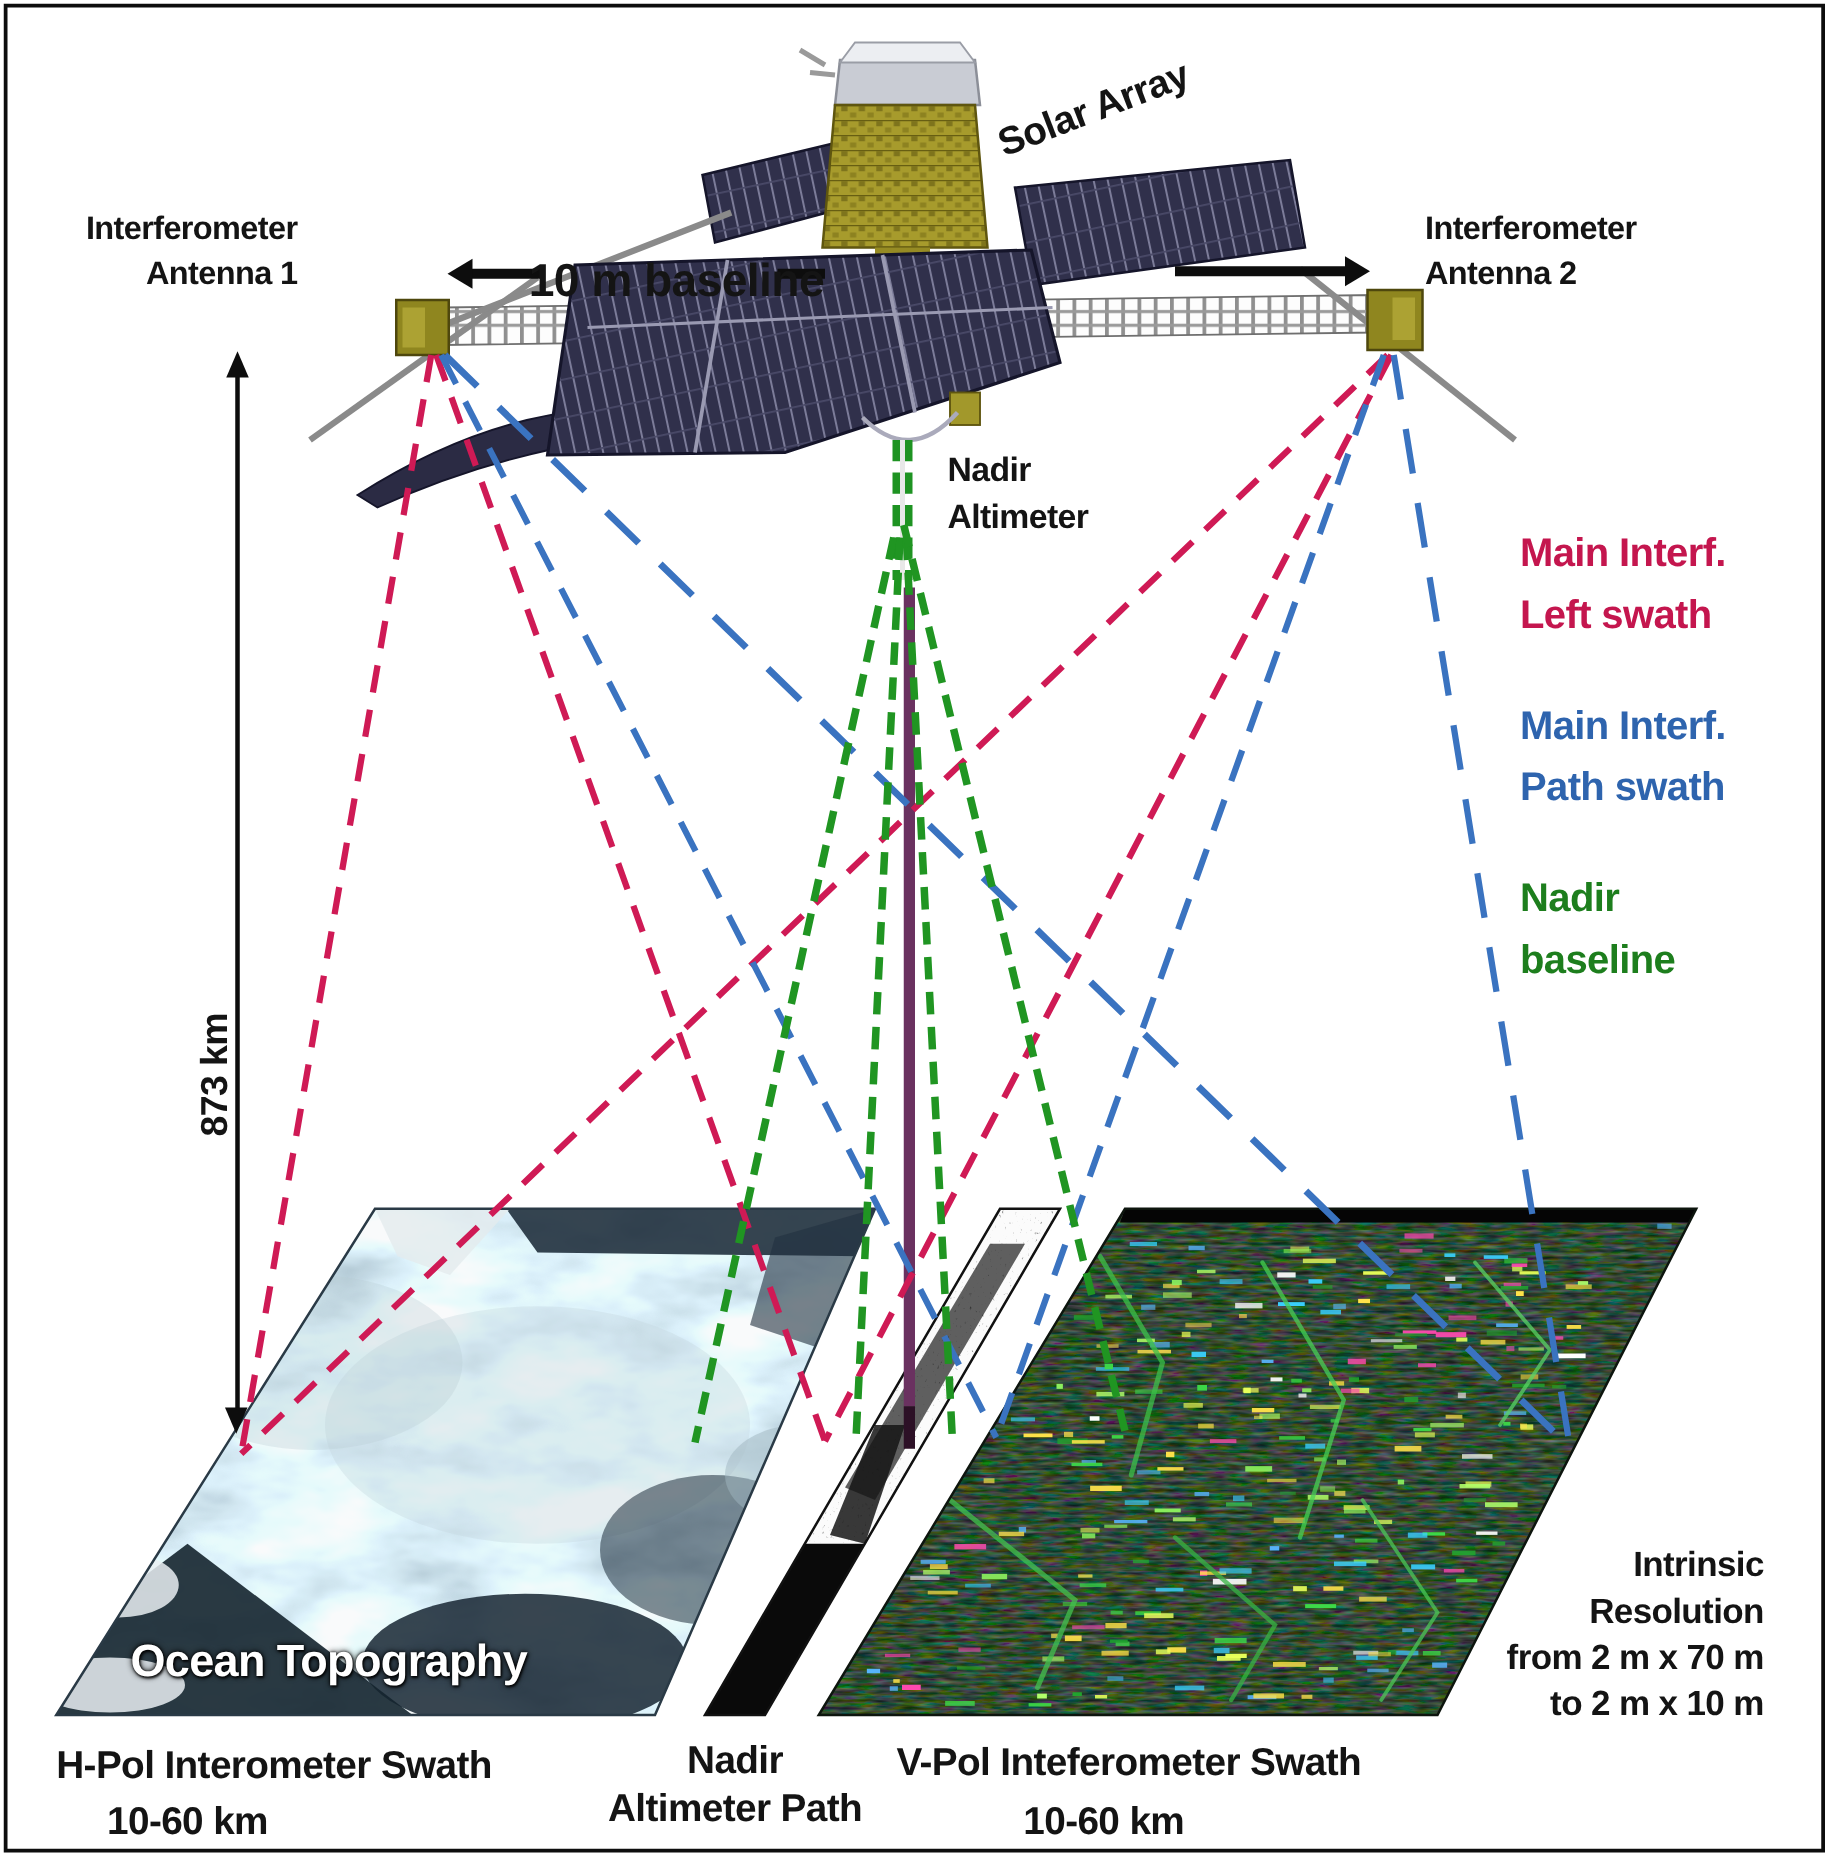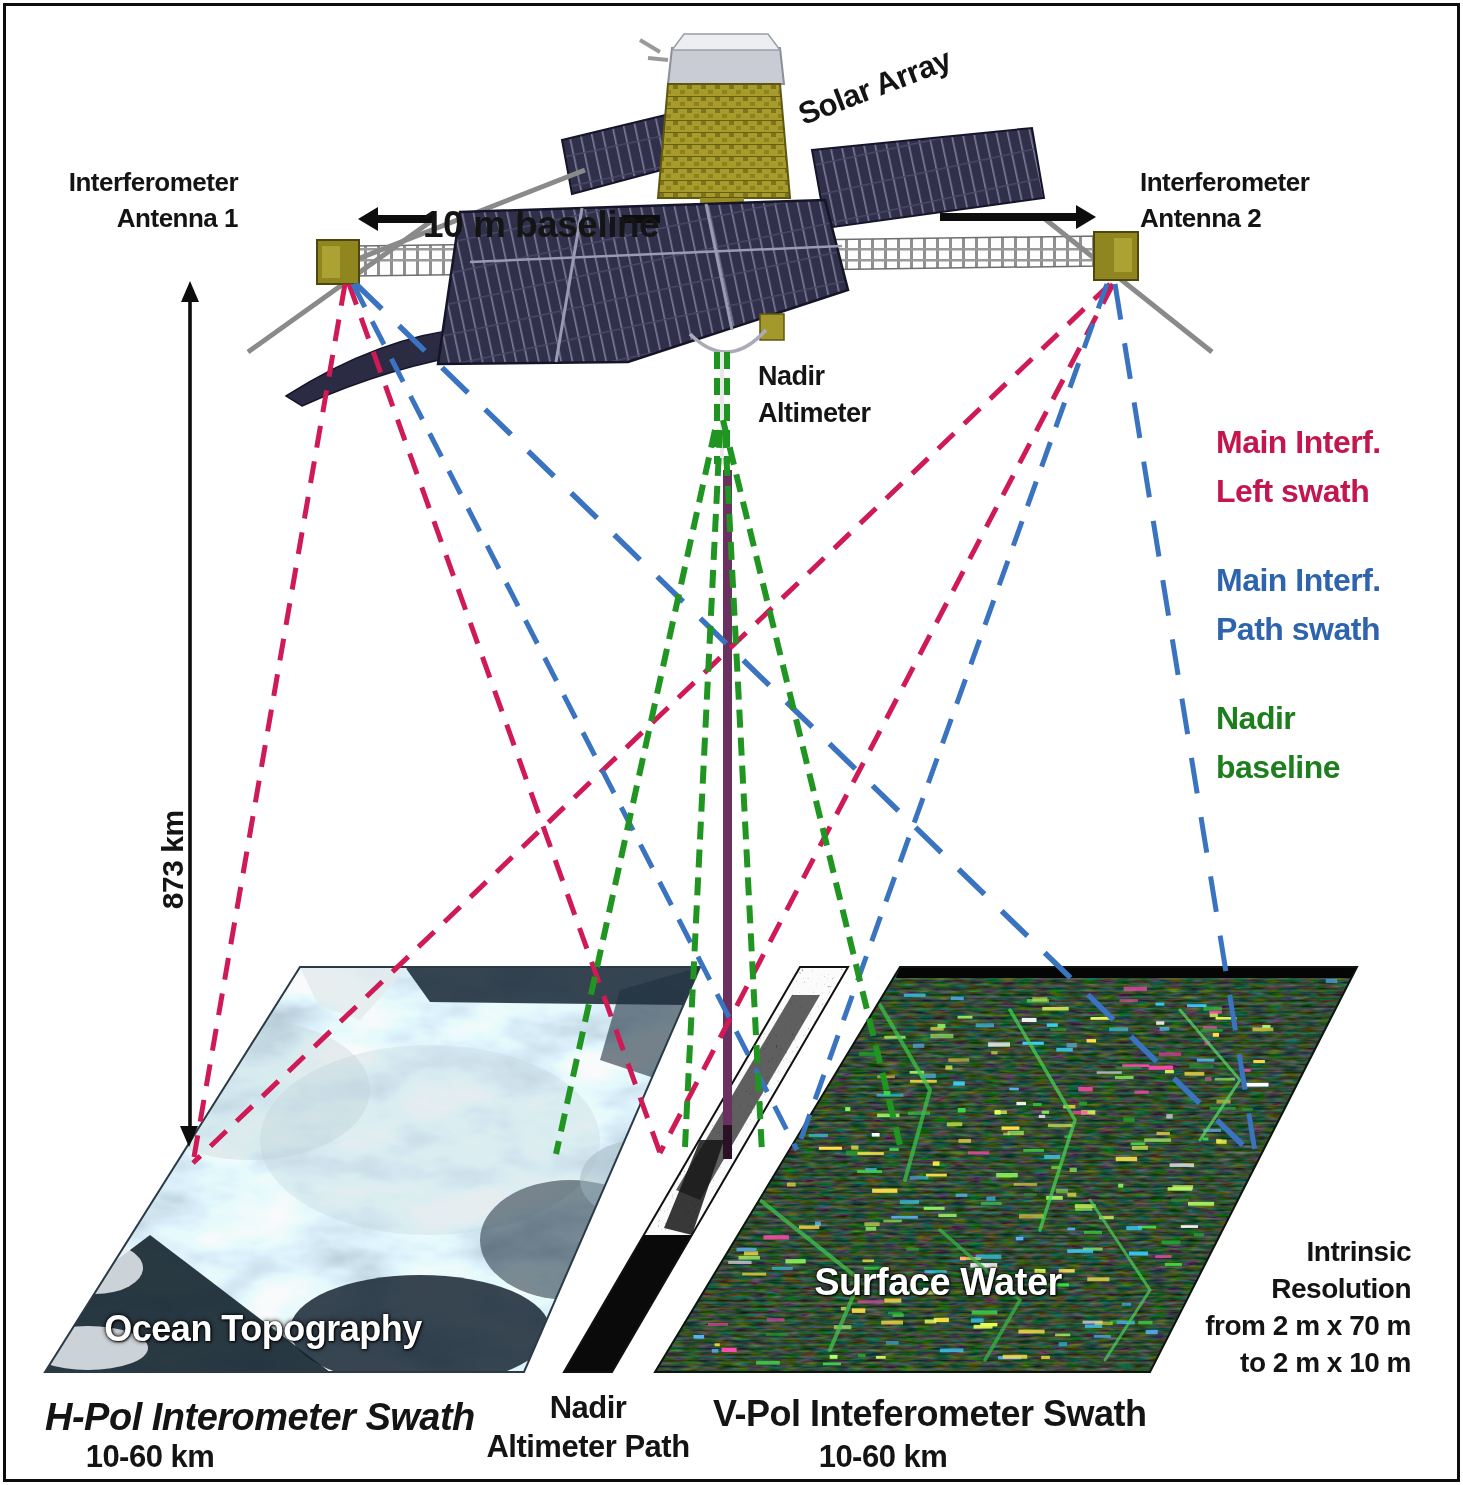--- a/index.html
+++ b/index.html
@@ -476,32 +476,32 @@
     <span>Path swath</span>
   </div>
   <div class="label" style="left:1216px;top:694px;font-size:32px;line-height:49px;color:#1d7e1d;">
     <span>Nadir</span><br>
     <span>baseline</span>
   </div>
 
   <div class="label ctr white-title" style="left:88px;top:1305px;width:350px;font-size:36px;"><span>Ocean Topography</span></div>
 
   <div class="label ctr white-title" style="left:788px;top:1262px;width:300px;font-size:38px;line-height:41px;">
-    <span>Surface Water</span><br>
-  </div>
-
-  <div class="label ctr" style="left:45px;top:1392px;width:340px;font-size:38px;font-style:italic;"><span>H-Pol Interometer Swath</span></div>
+    <br>
+  </div>
+
+  <div class="label ctr" style="left:45px;top:1392px;width:340px;font-size:31px;"><span>H-Pol Interometer Swath</span></div>
   <div class="label ctr" style="left:55px;top:1437px;width:190px;font-size:31px;"><span>10-60 km</span></div>
 
   <div class="label ctr" style="left:438px;top:1388px;width:300px;font-size:31px;line-height:39px;">
     <span>Nadir</span><br>
     <span>Altimeter Path</span>
   </div>
 
-  <div class="label ctr" style="left:713px;top:1390px;width:380px;font-size:36px;"><span>V-Pol Inteferometer Swath</span></div>
+  <div class="label ctr" style="left:713px;top:1390px;width:380px;font-size:31px;"><span>V-Pol Inteferometer Swath</span></div>
   <div class="label ctr" style="left:788px;top:1437px;width:190px;font-size:31px;"><span>10-60 km</span></div>
 
   <div class="label rt" style="left:1031px;top:1233px;width:380px;font-size:28px;line-height:37px;">
     <span>Intrinsic</span><br>
     <span>Resolution</span><br>
     <span>from 2 m x 70 m</span><br>
     <span>to 2 m x 10 m</span>
   </div>
 </div>
 

